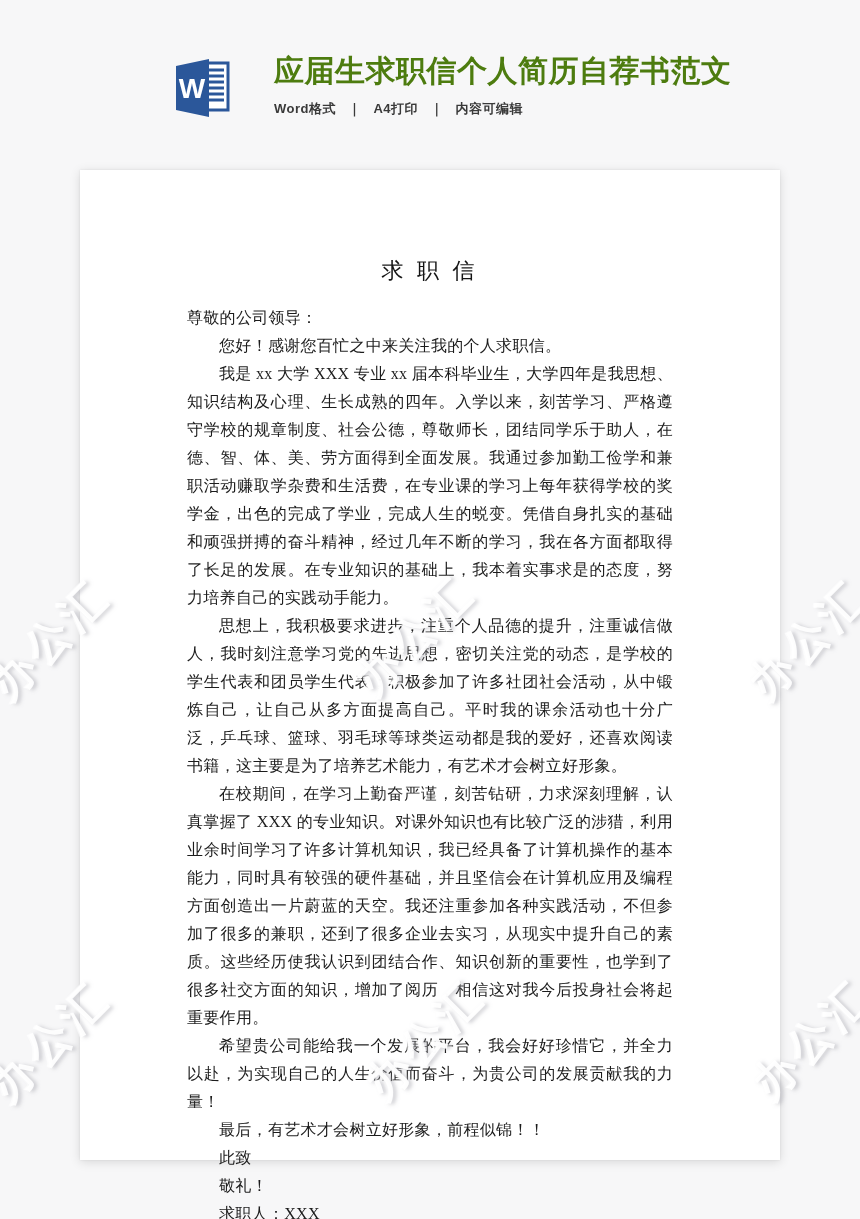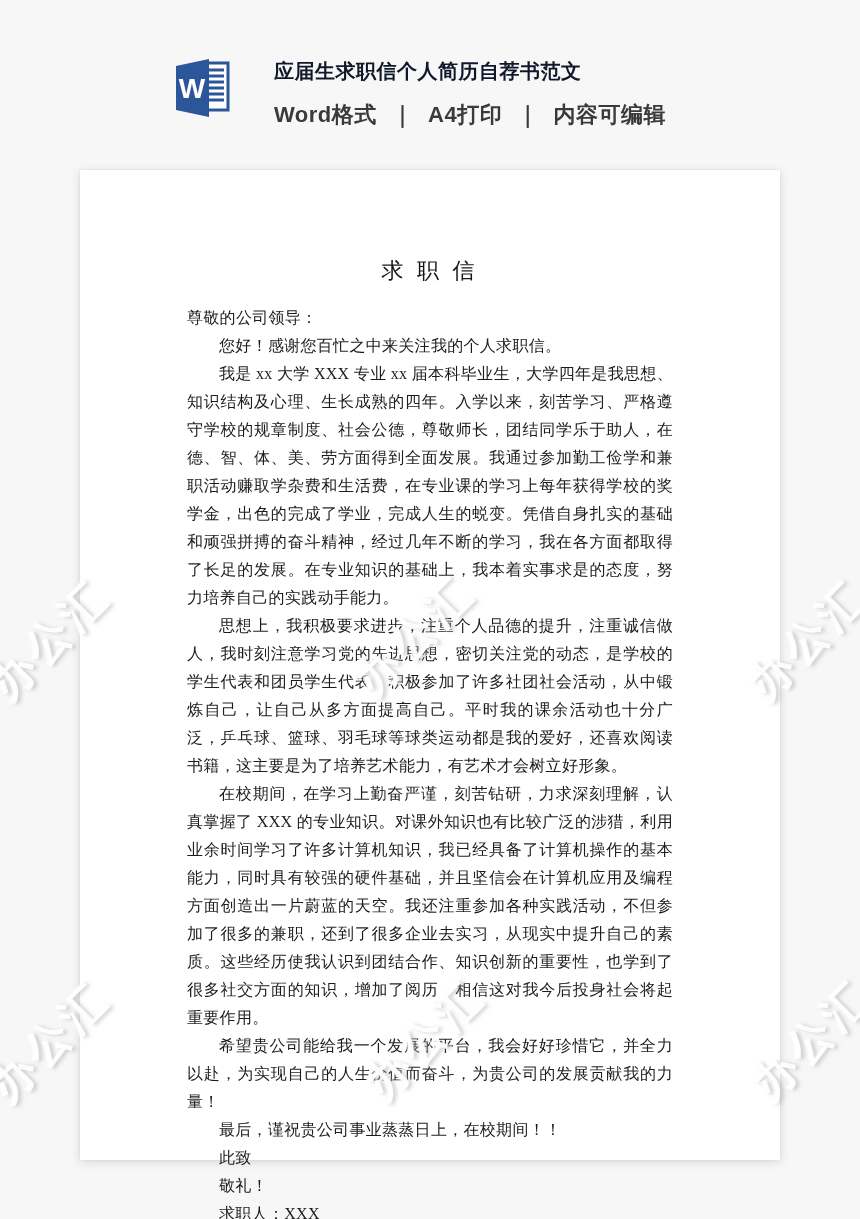--- a/index.html
+++ b/index.html
@@ -14,31 +14,31 @@
   .hdr-icon{
     position:absolute;left:174px;top:55px;width:58px;height:64px;
   }
   .hdr-text{
     position:absolute;left:274px;top:50px;width:520px;
   }
   .hdr-title{
     margin:0;
     font-family:"Liberation Sans","DejaVu Sans",sans-serif;
     font-weight:bold;
-    font-size:20px;
+    font-size:30px;
     line-height:42px;
     letter-spacing:0.5px;
-    color:#0f172a;
+    color:#4d7c0f;
     white-space:nowrap;
   }
   .hdr-sub{
     margin-top:8px;
     font-family:"Liberation Sans","DejaVu Sans",sans-serif;
     font-weight:bold;
-    font-size:22px;
+    font-size:13px;
     color:#3a3a3a;
     letter-spacing:0.5px;
     word-spacing:8px;
     white-space:pre;
   }
   
   .sheet{
     position:absolute;left:80px;top:170px;
     width:700px;height:990px;
     background:#ffffff;
@@ -107,21 +107,21 @@
 </div>
 
 <main class="sheet">
   <h2 class="doc-title">求 职 信</h2>
   <p class="no-indent">尊敬的公司领导：</p>
   <p>您好！感谢您百忙之中来关注我的个人求职信。</p>
   <p>我是 xx 大学 XXX 专业 xx 届本科毕业生，大学四年是我思想、知识结构及心理、生长成熟的四年。入学以来，刻苦学习、严格遵守学校的规章制度、社会公德，尊敬师长，团结同学乐于助人，在德、智、体、美、劳方面得到全面发展。我通过参加勤工俭学和兼职活动赚取学杂费和生活费，在专业课的学习上每年获得学校的奖学金，出色的完成了学业，完成人生的蜕变。凭借自身扎实的基础和顽强拼搏的奋斗精神，经过几年不断的学习，我在各方面都取得了长足的发展。在专业知识的基础上，我本着实事求是的态度，努力培养自己的实践动手能力。</p>
   <p>思想上，我积极要求进步，注重个人品德的提升，注重诚信做人，我时刻注意学习党的先进思想，密切关注党的动态，是学校的学生代表和团员学生代表；积极参加了许多社团社会活动，从中锻炼自己，让自己从多方面提高自己。平时我的课余活动也十分广泛，乒乓球、篮球、羽毛球等球类运动都是我的爱好，还喜欢阅读书籍，这主要是为了培养艺术能力，有艺术才会树立好形象。</p>
   <p>在校期间，在学习上勤奋严谨，刻苦钻研，力求深刻理解，认真掌握了 XXX 的专业知识。对课外知识也有比较广泛的涉猎，利用业余时间学习了许多计算机知识，我已经具备了计算机操作的基本能力，同时具有较强的硬件基础，并且坚信会在计算机应用及编程方面创造出一片蔚蓝的天空。我还注重参加各种实践活动，不但参加了很多的兼职，还到了很多企业去实习，从现实中提升自己的素质。这些经历使我认识到团结合作、知识创新的重要性，也学到了很多社交方面的知识，增加了阅历，相信这对我今后投身社会将起重要作用。</p>
   <p>希望贵公司能给我一个发展的平台，我会好好珍惜它，并全力以赴，为实现自己的人生价值而奋斗，为贵公司的发展贡献我的力量！</p>
-  <p>最后，谨祝贵公司事业蒸蒸日上，在校期间！！</p>
+  <p>最后，有艺术才会树立好形象，前程似锦！！</p>
   <p>此致</p>
   <p>敬礼！</p>
   <p>求职人：XXX</p>
   <p class="date">20xx 年 xx 月 xx 日</p>
 </main>
 
 <span class="wm" style="left:50px;top:640px">办公汇</span>
 <span class="wm" style="left:415px;top:636px">办公汇</span>
 <span class="wm" style="left:808px;top:640px">办公汇</span>
 <span class="wm" style="left:50px;top:1042px">办公汇</span>

